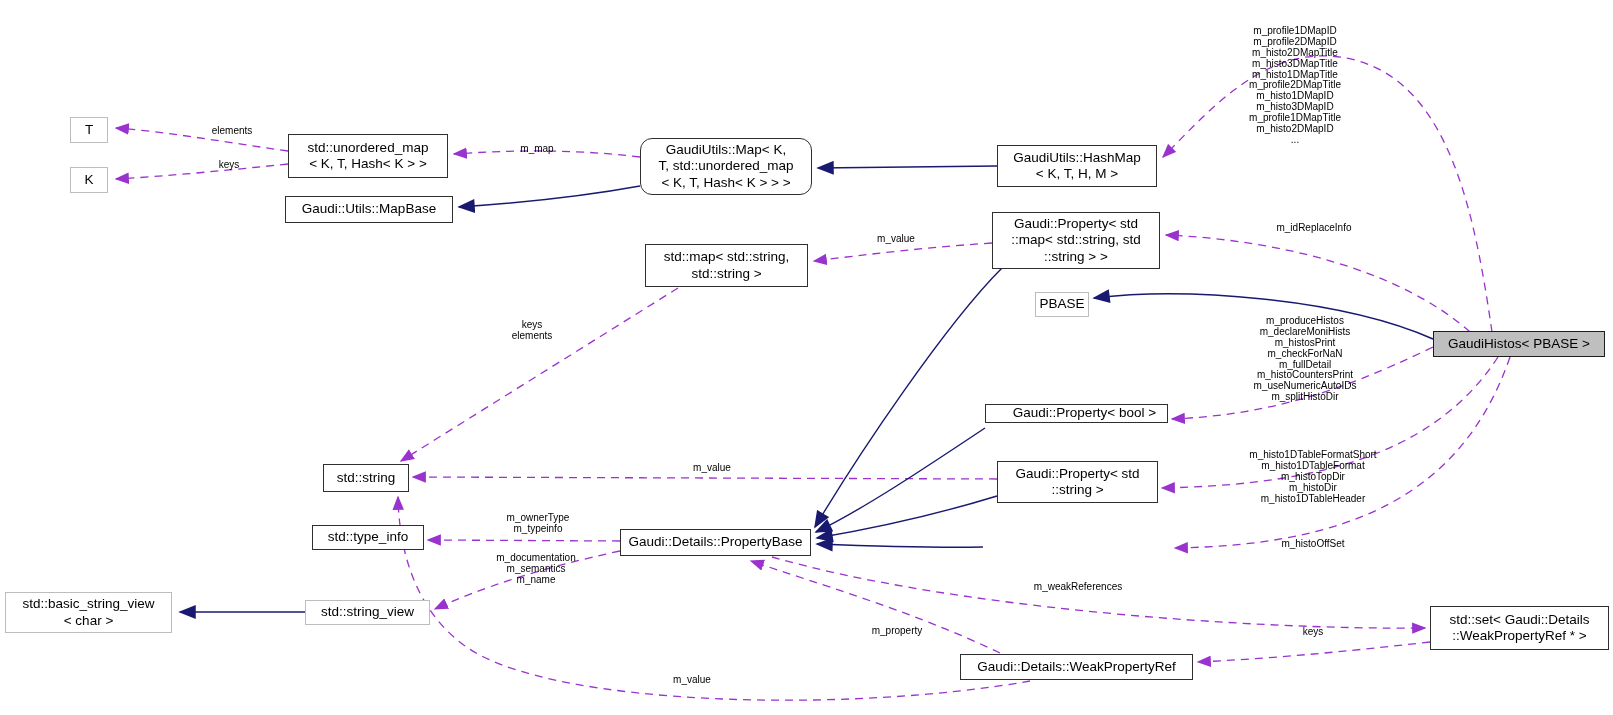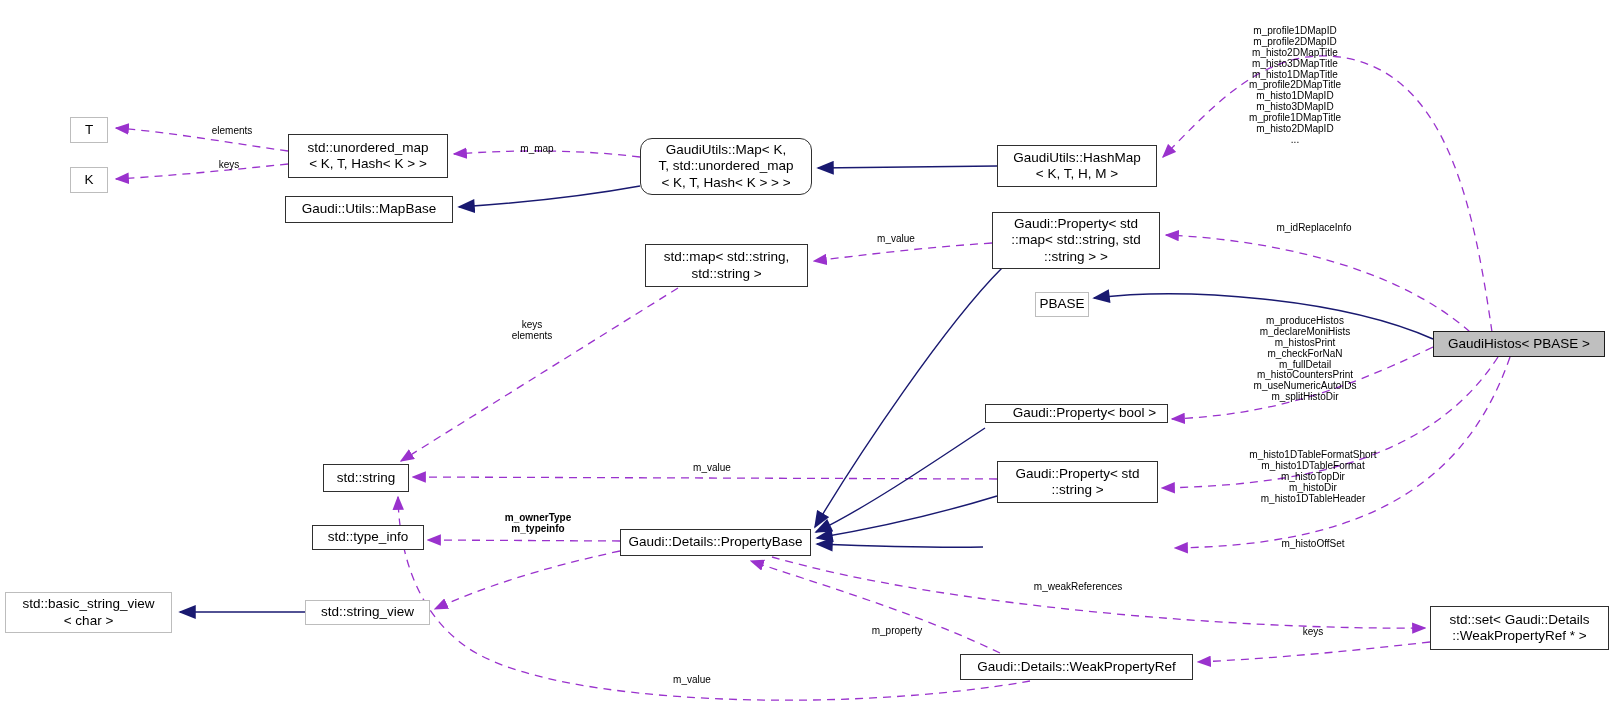--- a/index.html
+++ b/index.html
@@ -126,20 +126,23 @@
 m_splitHistoDir</div>
   <div class="edge-label" style="left:1313px;top:477px;">m_histo1DTableFormatShort
 m_histo1DTableFormat
 m_histoTopDir
 m_histoDir
 m_histo1DTableHeader</div>
   <div class="edge-label" style="left:1313px;top:544px;">m_histoOffSet</div>
   <div class="edge-label" style="left:532px;top:331px;">keys
 elements</div>
   <div class="edge-label" style="left:712px;top:468px;">m_value</div>
-  <div class="edge-label" style="left:538px;top:524px;font-weight:bold;">m_ownerType
+  <div class="edge-label" style="left:538px;top:524px;">m_ownerType
 m_typeinfo</div>
+  <div class="edge-label" style="left:536px;top:569px;">m_documentation
+m_semantics
+m_name</div>
   <div class="edge-label" style="left:1078px;top:587px;">m_weakReferences</div>
   <div class="edge-label" style="left:897px;top:631px;">m_property</div>
   <div class="edge-label" style="left:1313px;top:632px;">keys</div>
   <div class="edge-label" style="left:692px;top:680px;">m_value</div>
 
 </div>
 
 </body></html>

